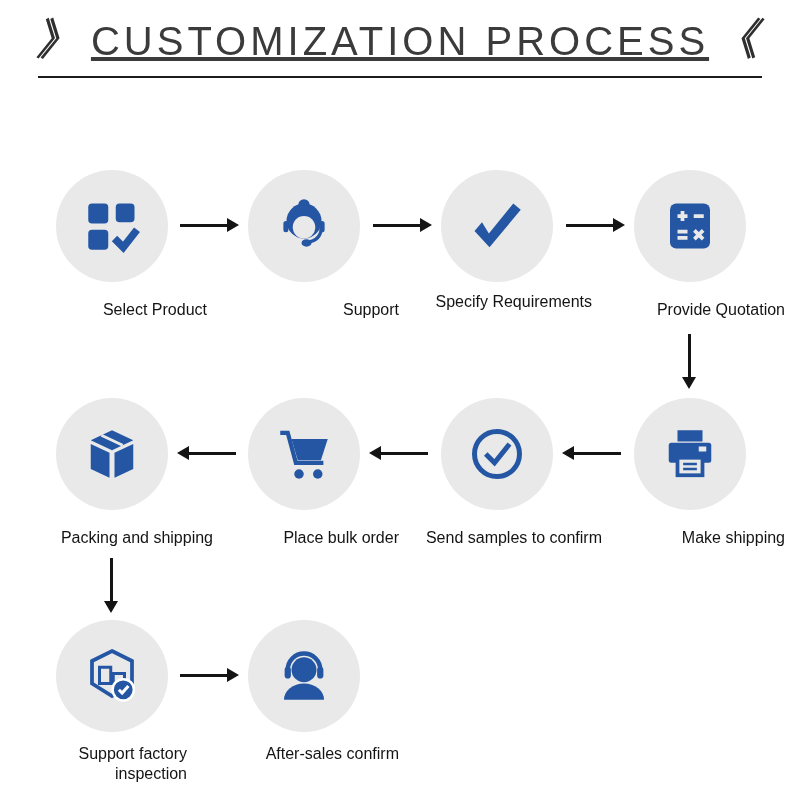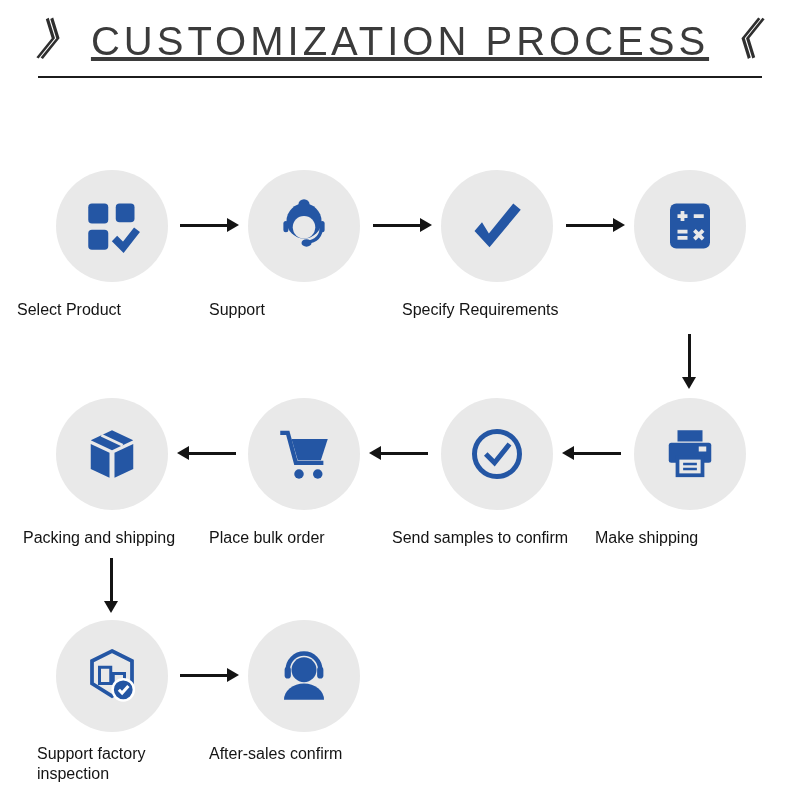--- a/index.html
+++ b/index.html
@@ -52,21 +52,21 @@
     height: 112px;
     border-radius: 50%;
     background: #e9e9e9;
     display: flex;
     align-items: center;
     justify-content: center;
   }
   .ic { width: 60px; height: 60px; }
   .label {
     position: absolute;
-    text-align: left;
+    text-align: right;
     font-size: 16px;
     line-height: 20px;
     color: #141414;
   }
   .h-arrow { position: absolute; height: 3px; background: #141414; }
   .h-arrow.right::after {
     content: '';
     position: absolute;
     right: -11px;
     top: -6px;
@@ -129,32 +129,33 @@
   </div>
   <div class="label" style="left:209px; top:300px; width:190px">Support</div>
 
   <div class="h-arrow right" style="left:373px; top:224px; width:48px"></div>
 
   <div class="node" style="left:441px; top:170px">
     <svg class="ic" viewBox="0 0 48 48">
       <path d="M6 28 L12 21 L17.5 30 L37 6 L43 11 L18 41 Z" fill="#2456a4"></path>
     </svg>
   </div>
-  <div class="label" style="left:402px; top:300px; width:190px">Specify Requirements</div>
+  <div class="label" style="left:402px; top:292px; width:190px">Specify Requirements</div>
 
   <div class="h-arrow right" style="left:566px; top:224px; width:48px"></div>
 
   <div class="node" style="left:634px; top:170px">
     <svg class="ic" viewBox="0 0 48 48">
       <rect x="8" y="6" width="32" height="36" rx="5" fill="#2456a4"></rect>
       <path d="M14 16 h8 M18 12 v8 M27 16 h8" stroke="#e9e9e9" stroke-width="3" fill="none"></path>
       <path d="M14 28.5 h8 M14 33.5 h8" stroke="#e9e9e9" stroke-width="3" fill="none"></path>
       <path d="M27.5 27.5 l7 7 M34.5 27.5 l-7 7" stroke="#e9e9e9" stroke-width="3" fill="none"></path>
     </svg>
   </div>
+  <div class="label" style="left:595px; top:300px; width:190px">Provide Quotation</div>
 
   <div class="v-arrow" style="left:688px; top:334px; height:44px"></div>
 
   <div class="node" style="left:634px; top:398px">
     <svg class="ic" viewBox="0 0 48 48">
       <rect x="14" y="5" width="20" height="9" fill="#2456a4"></rect>
       <rect x="7" y="15" width="34" height="16" rx="2" fill="#2456a4"></rect>
       <rect x="31" y="18" width="6" height="4" fill="#e9e9e9"></rect>
       <rect x="14" y="27" width="20" height="14" fill="#e9e9e9" stroke="#2456a4" stroke-width="3"></rect>
       <path d="M18.5 32 h11 M18.5 36 h11" stroke="#2456a4" stroke-width="2" fill="none"></path>

